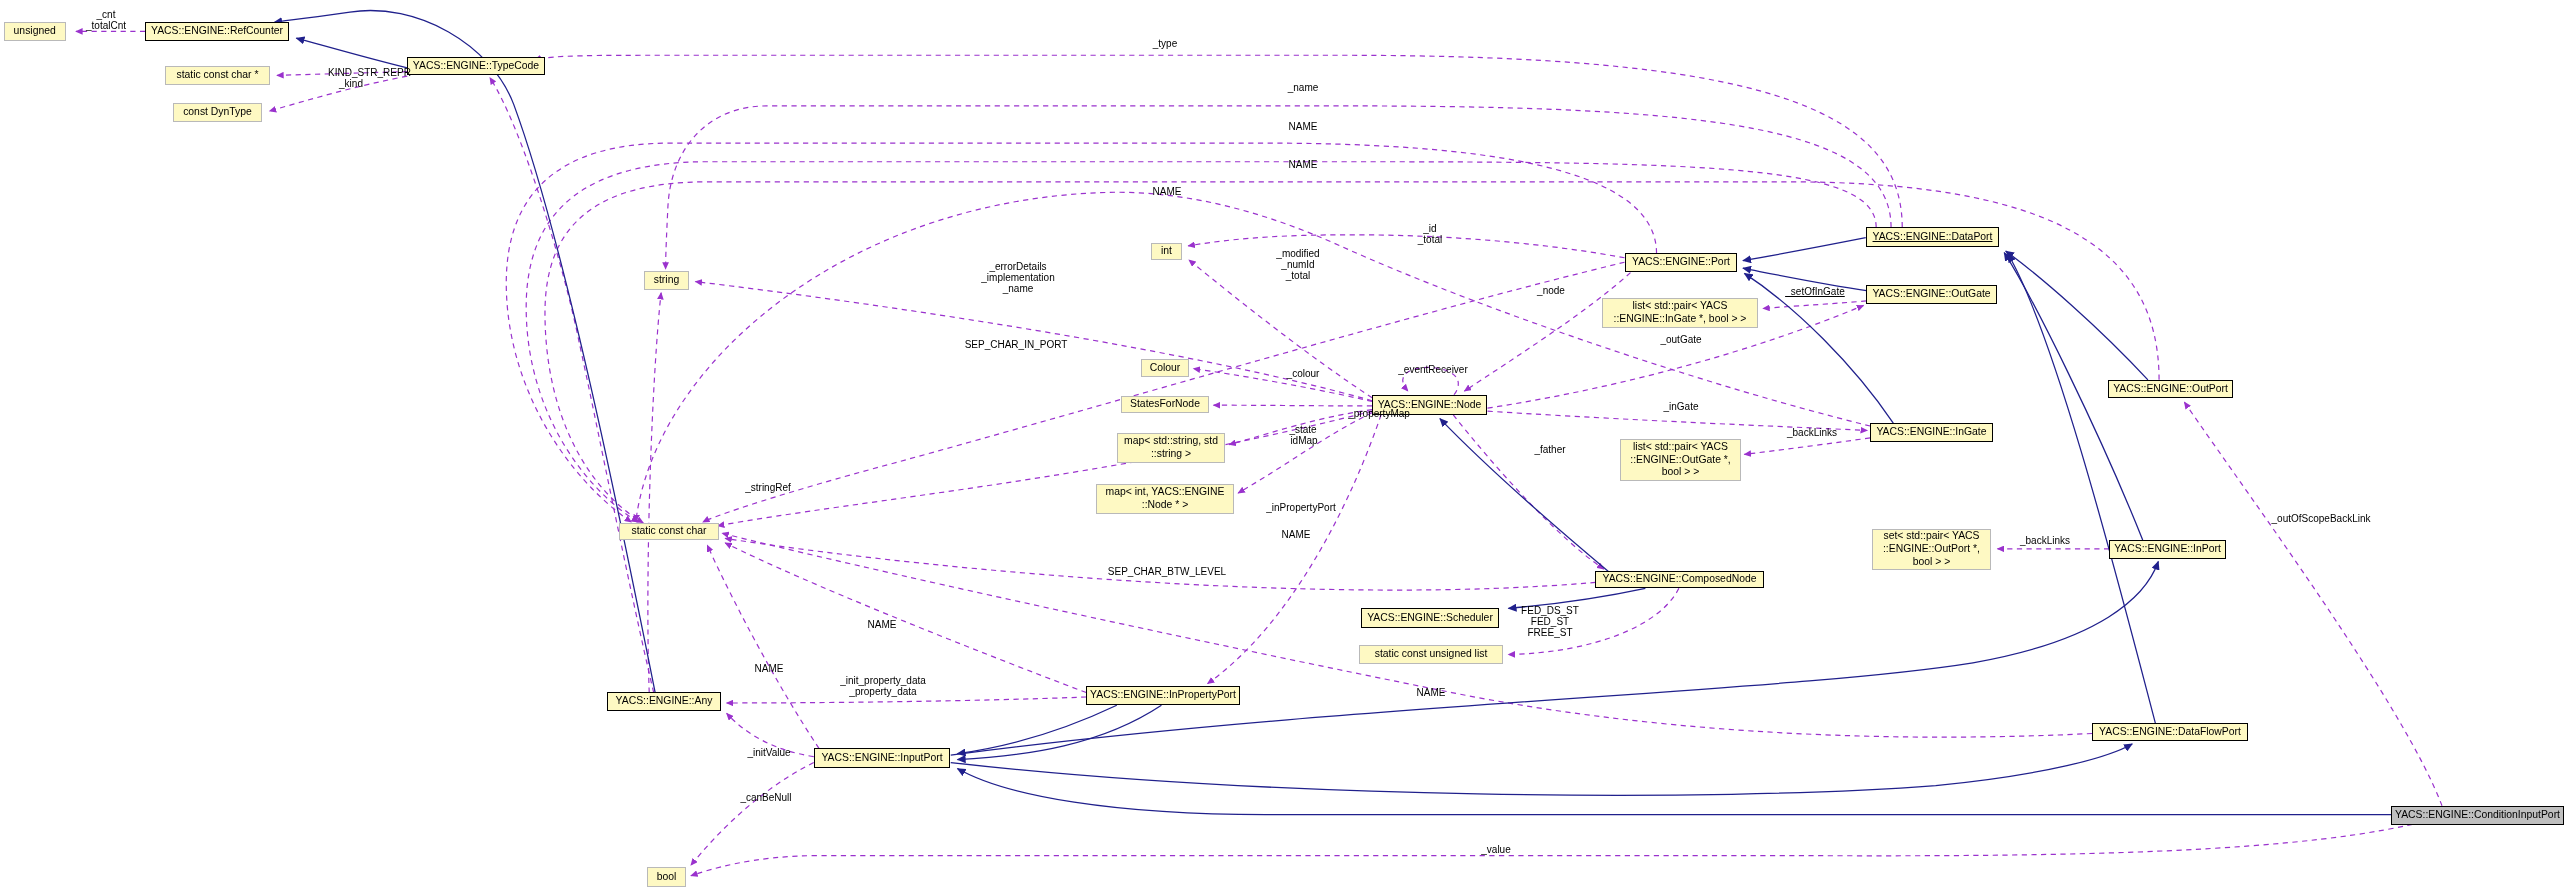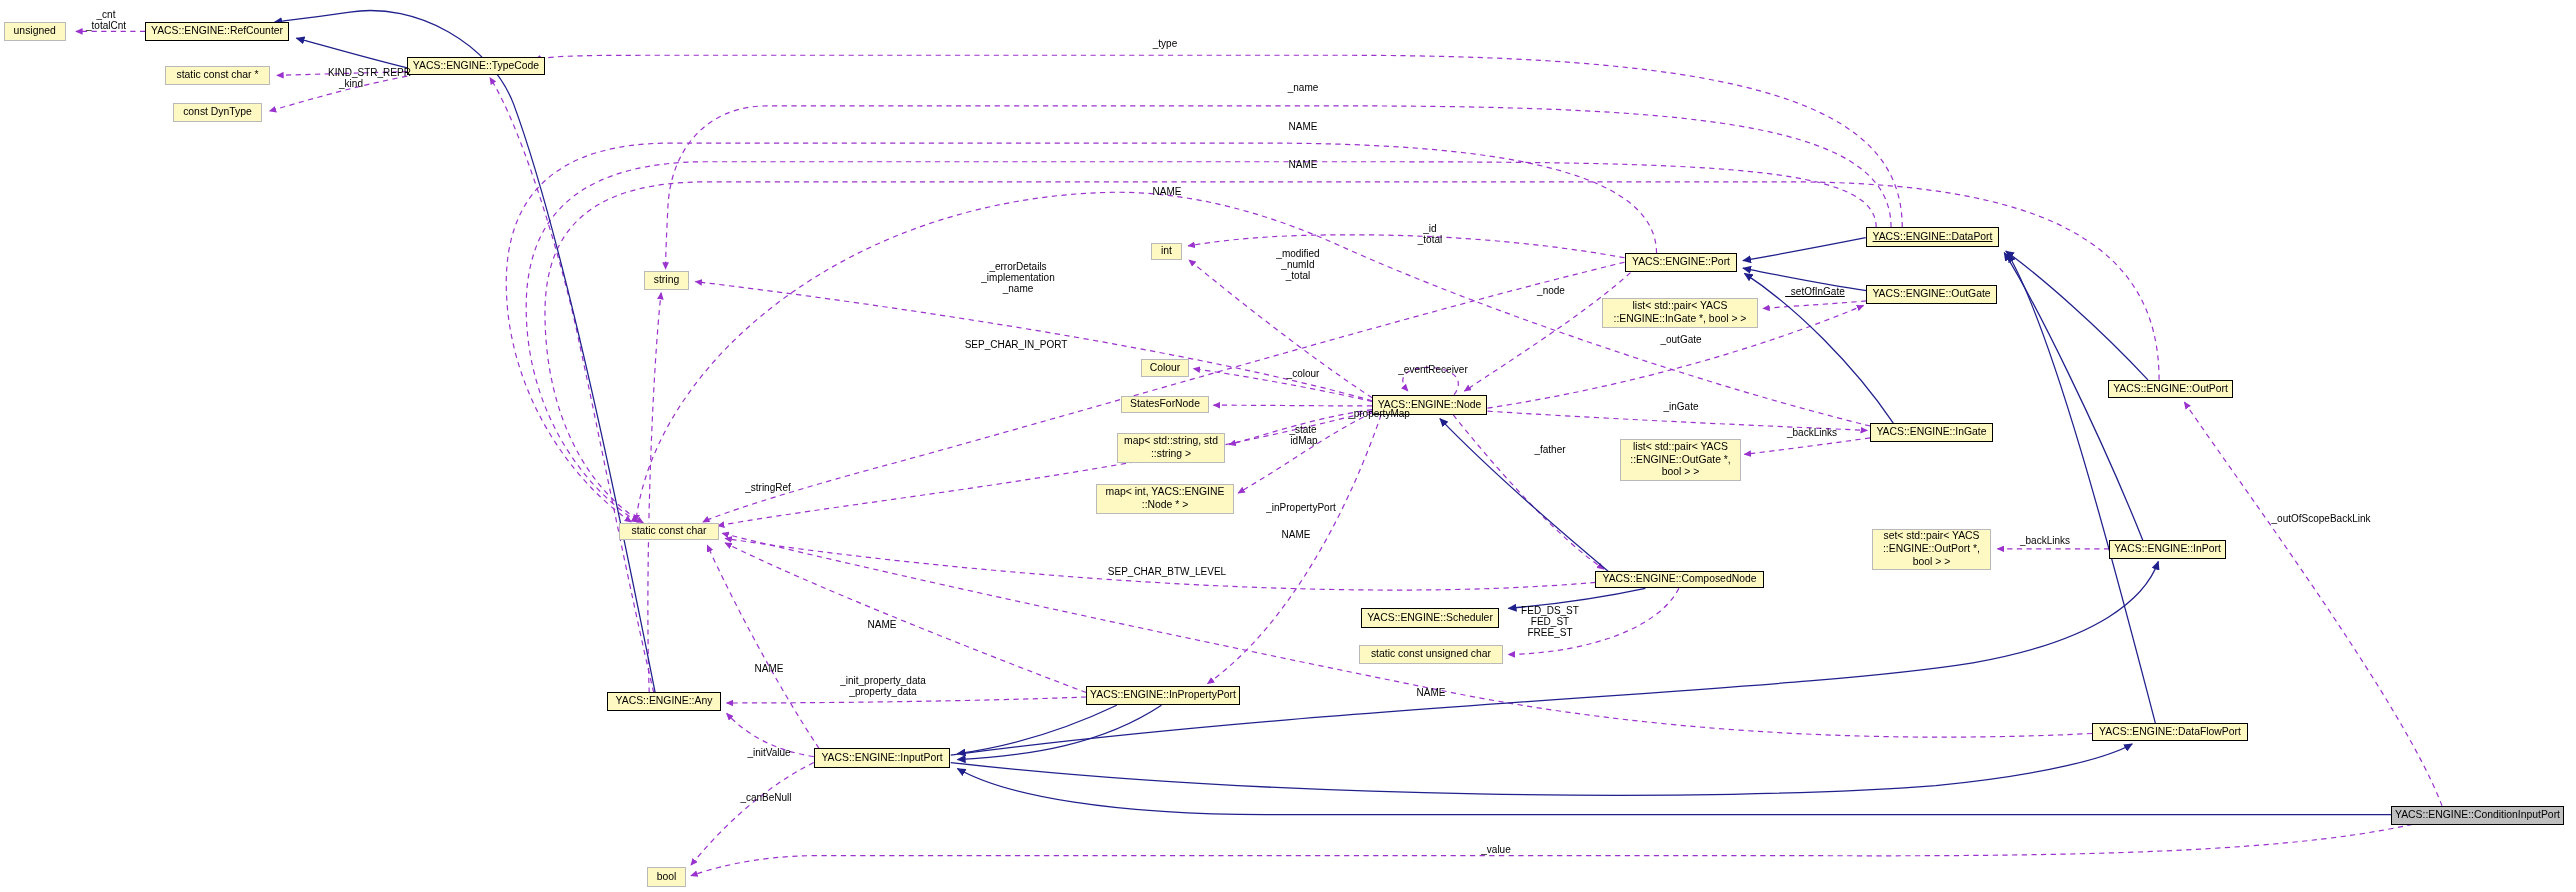--- a/index.html
+++ b/index.html
@@ -159,21 +159,21 @@
       <div>::ENGINE::OutPort *,</div>
       <div>bool &gt; &gt;</div>
     </div>
     <div class="gnode class" style="left: 1595px; top: 571px; width: 169px; height: 17px;">
       <div>YACS::ENGINE::ComposedNode</div>
     </div>
     <div class="gnode class" style="left: 1361px; top: 608px; width: 138px; height: 20px;">
       <div>YACS::ENGINE::Scheduler</div>
     </div>
     <div class="gnode helper" style="left: 1359px; top: 645px; width: 144px; height: 18.6px;">
-      <div>static const unsigned char</div>
+      <div>static const unsigned list</div>
     </div>
     <div class="gnode class" style="left: 607px; top: 692px; width: 114px; height: 19.4px;">
       <div>YACS::ENGINE::Any</div>
     </div>
     <div class="gnode class" style="left: 1086px; top: 686px; width: 154px; height: 18.6px;">
       <div>YACS::ENGINE::InPropertyPort</div>
     </div>
     <div class="gnode class" style="left: 814px; top: 748px; width: 136px; height: 20px;">
       <div>YACS::ENGINE::InputPort</div>
     </div>

